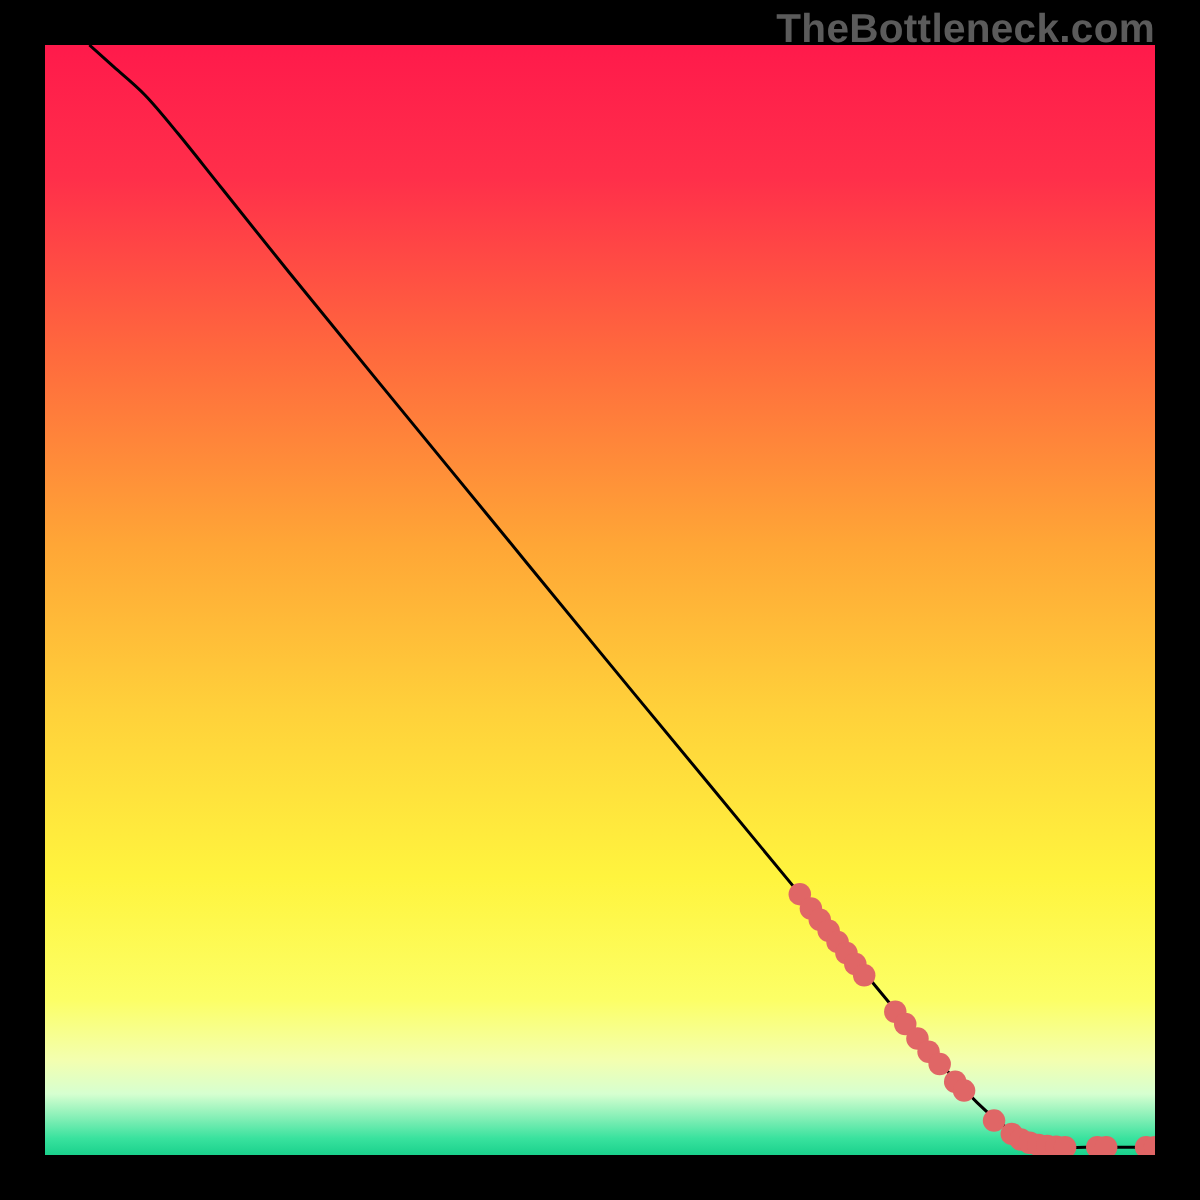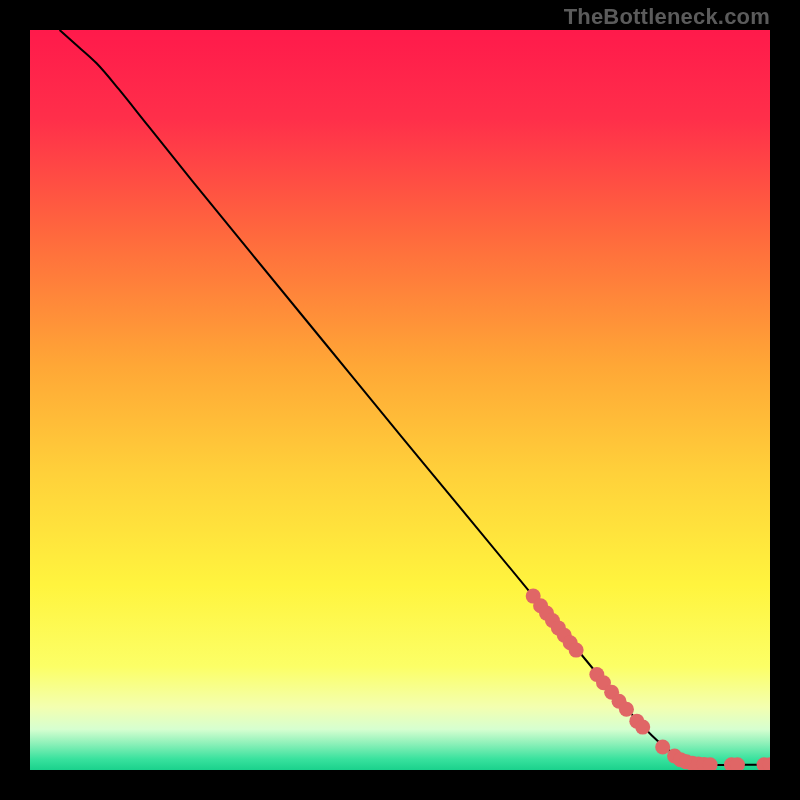--- a/index.html
+++ b/index.html
@@ -20,21 +20,21 @@
     position: absolute;
     left: 30px;
     top: 30px;
     width: 740px;
     height: 740px;
   }
   .watermark {
     position: absolute;
     top: 4px;
     right: 30px;
-    font-size: 22px;
+    font-size: 27px;
     font-weight: 600;
     color: #5b5b5b;
     letter-spacing: 0.2px;
   }
   svg { display: block; }
 </style>
 </head>
 <body>
 
 <div class="frame">

